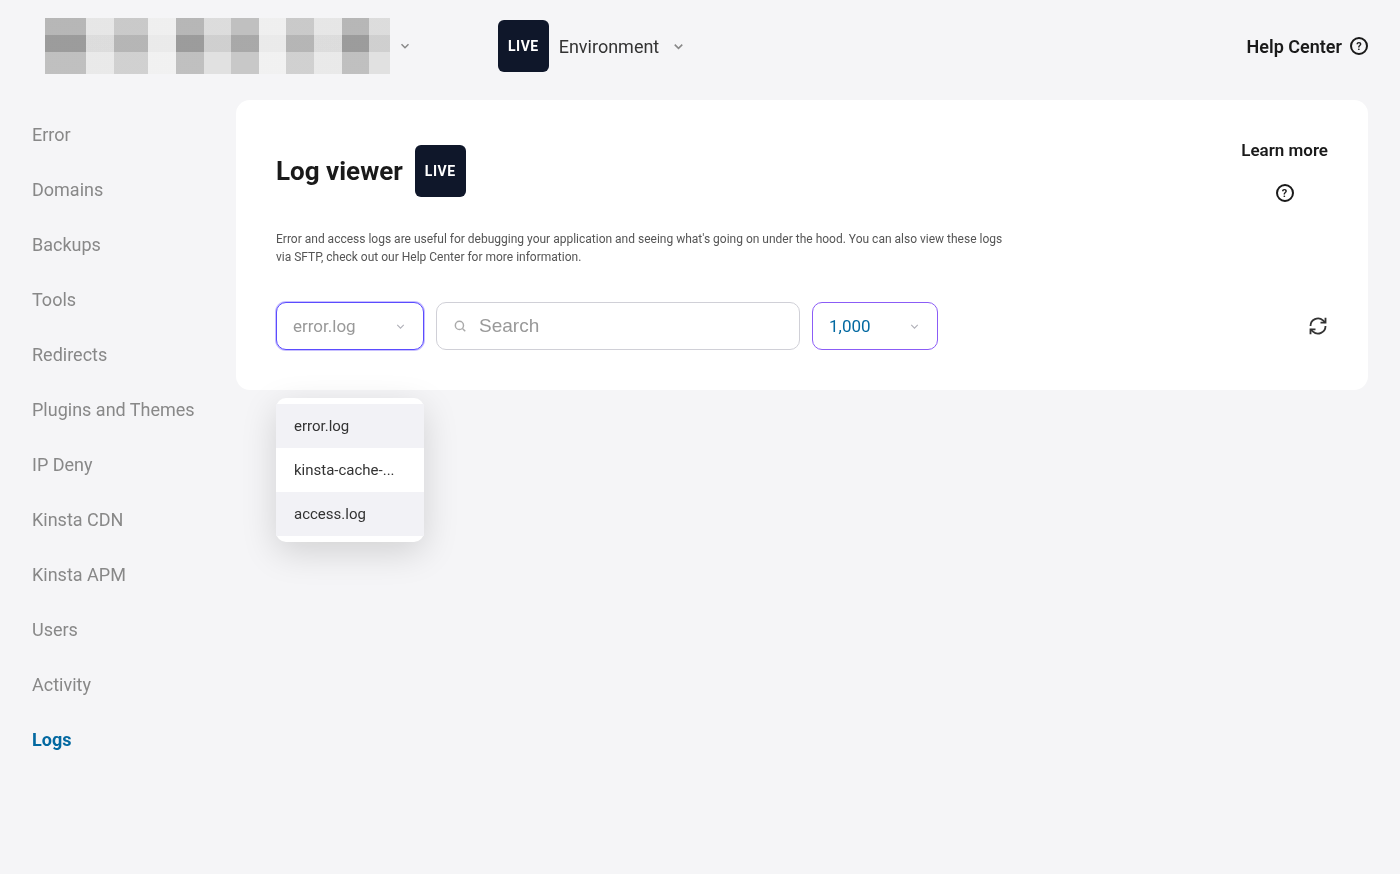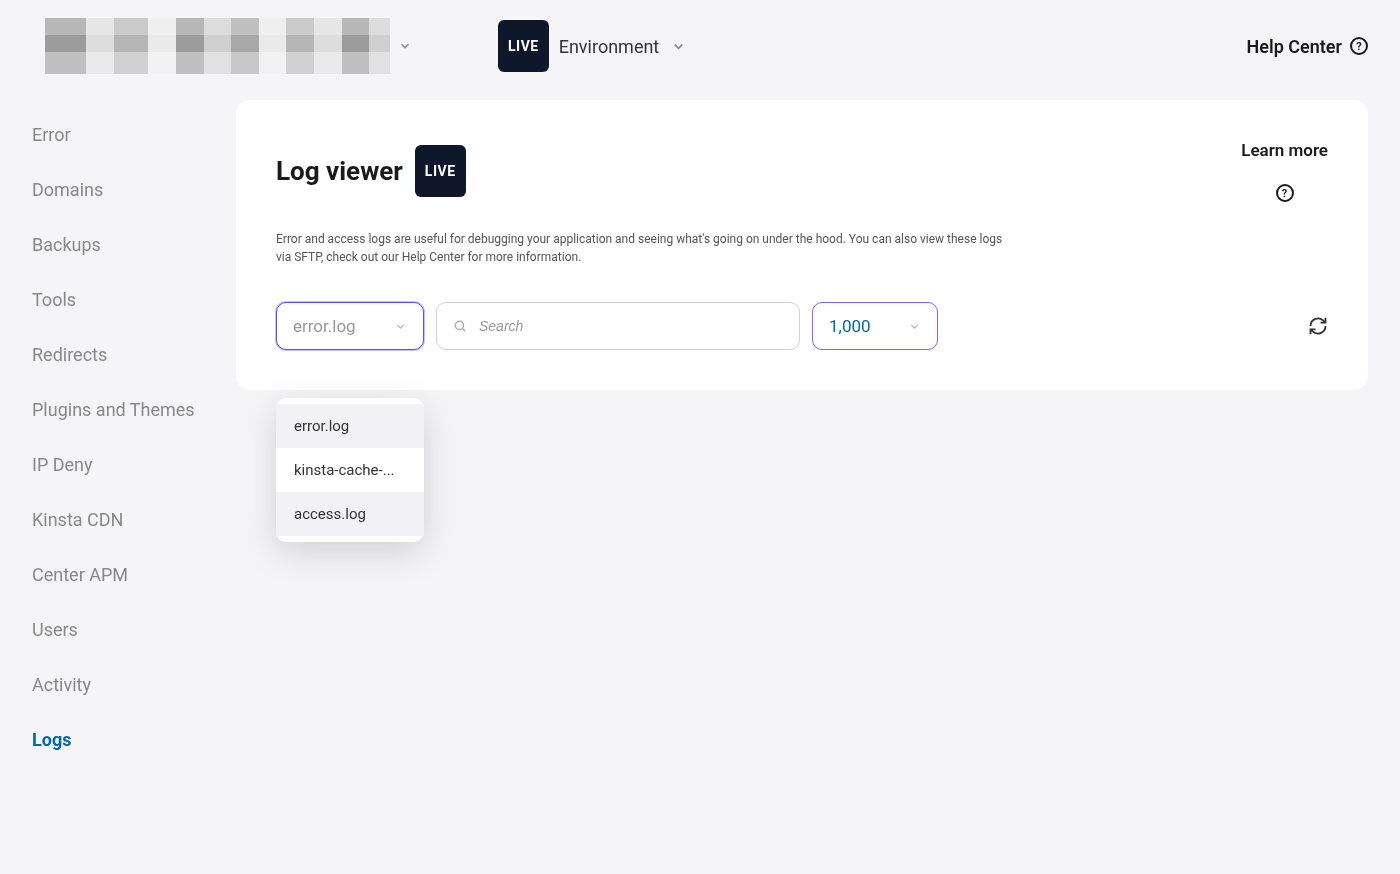--- a/index.html
+++ b/index.html
@@ -201,25 +201,24 @@
       border-radius: 10px;
       height: 48px;
       padding: 0 16px;
       width: 364px;
       gap: 12px;
       background: #fff;
     }
     .search-box input {
       border: none;
       outline: none;
-      font-size: 14px;
+      font-size: 19px;
       width: 100%;
       color: #333;
       background: transparent;
-      font-style: italic;
     }
     .search-box input::placeholder { color: #999; }
     .search-icon { color: #aaa; }
     .controls-spacer { flex: 1; }
     .refresh-btn { cursor: pointer; color: #333; }
     .dropdown-menu {
       position: absolute;
       left: 40px;
       top: 298px;
       width: 148px;
@@ -280,21 +279,21 @@
   <div class="body-row">
     <div class="sidebar">
       <div class="sidebar-item">Error</div>
       <div class="sidebar-item">Domains</div>
       <div class="sidebar-item">Backups</div>
       <div class="sidebar-item">Tools</div>
       <div class="sidebar-item">Redirects</div>
       <div class="sidebar-item">Plugins and Themes</div>
       <div class="sidebar-item">IP Deny</div>
       <div class="sidebar-item">Kinsta CDN</div>
-      <div class="sidebar-item">Center APM</div>
+      <div class="sidebar-item">Kinsta APM</div>
       <div class="sidebar-item">Users</div>
       <div class="sidebar-item">Activity</div>
       <div class="sidebar-item active">Logs</div>
     </div>
 
     <div class="main-panel">
       <div class="panel-header">
         <div class="panel-title-row">
           <span class="panel-title">Log viewer</span>
           <span class="live-badge">LIVE</span>

